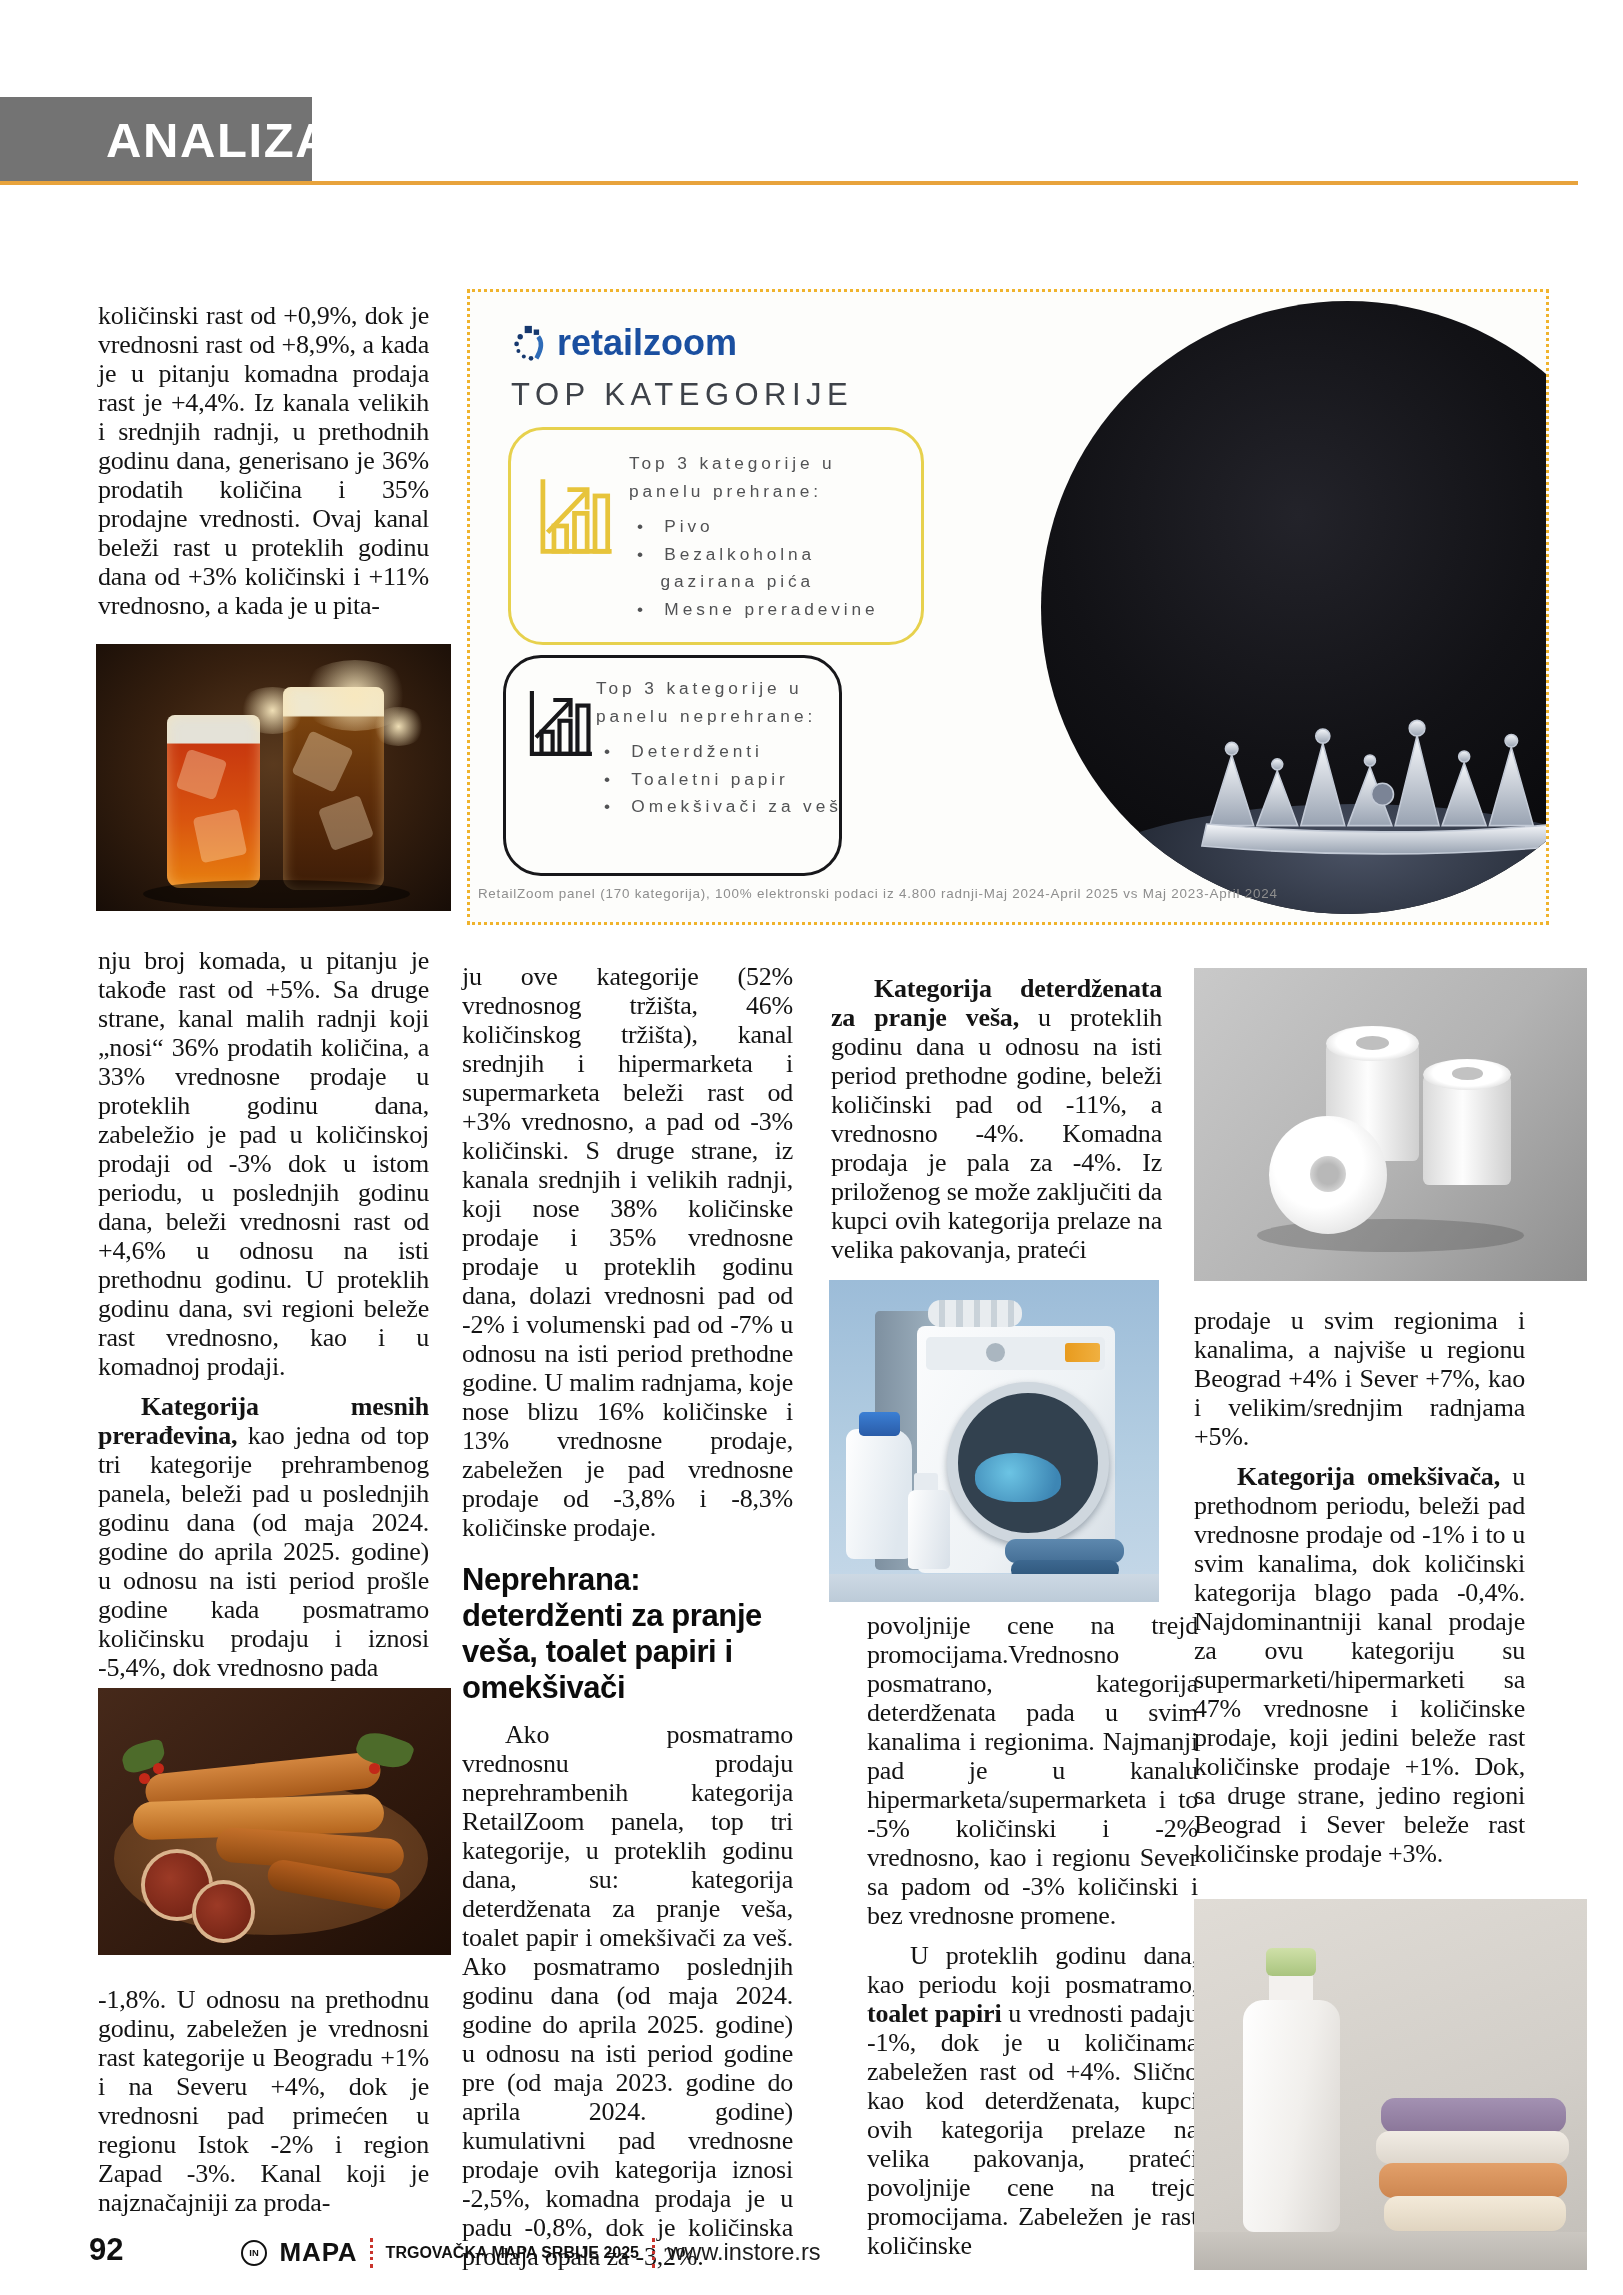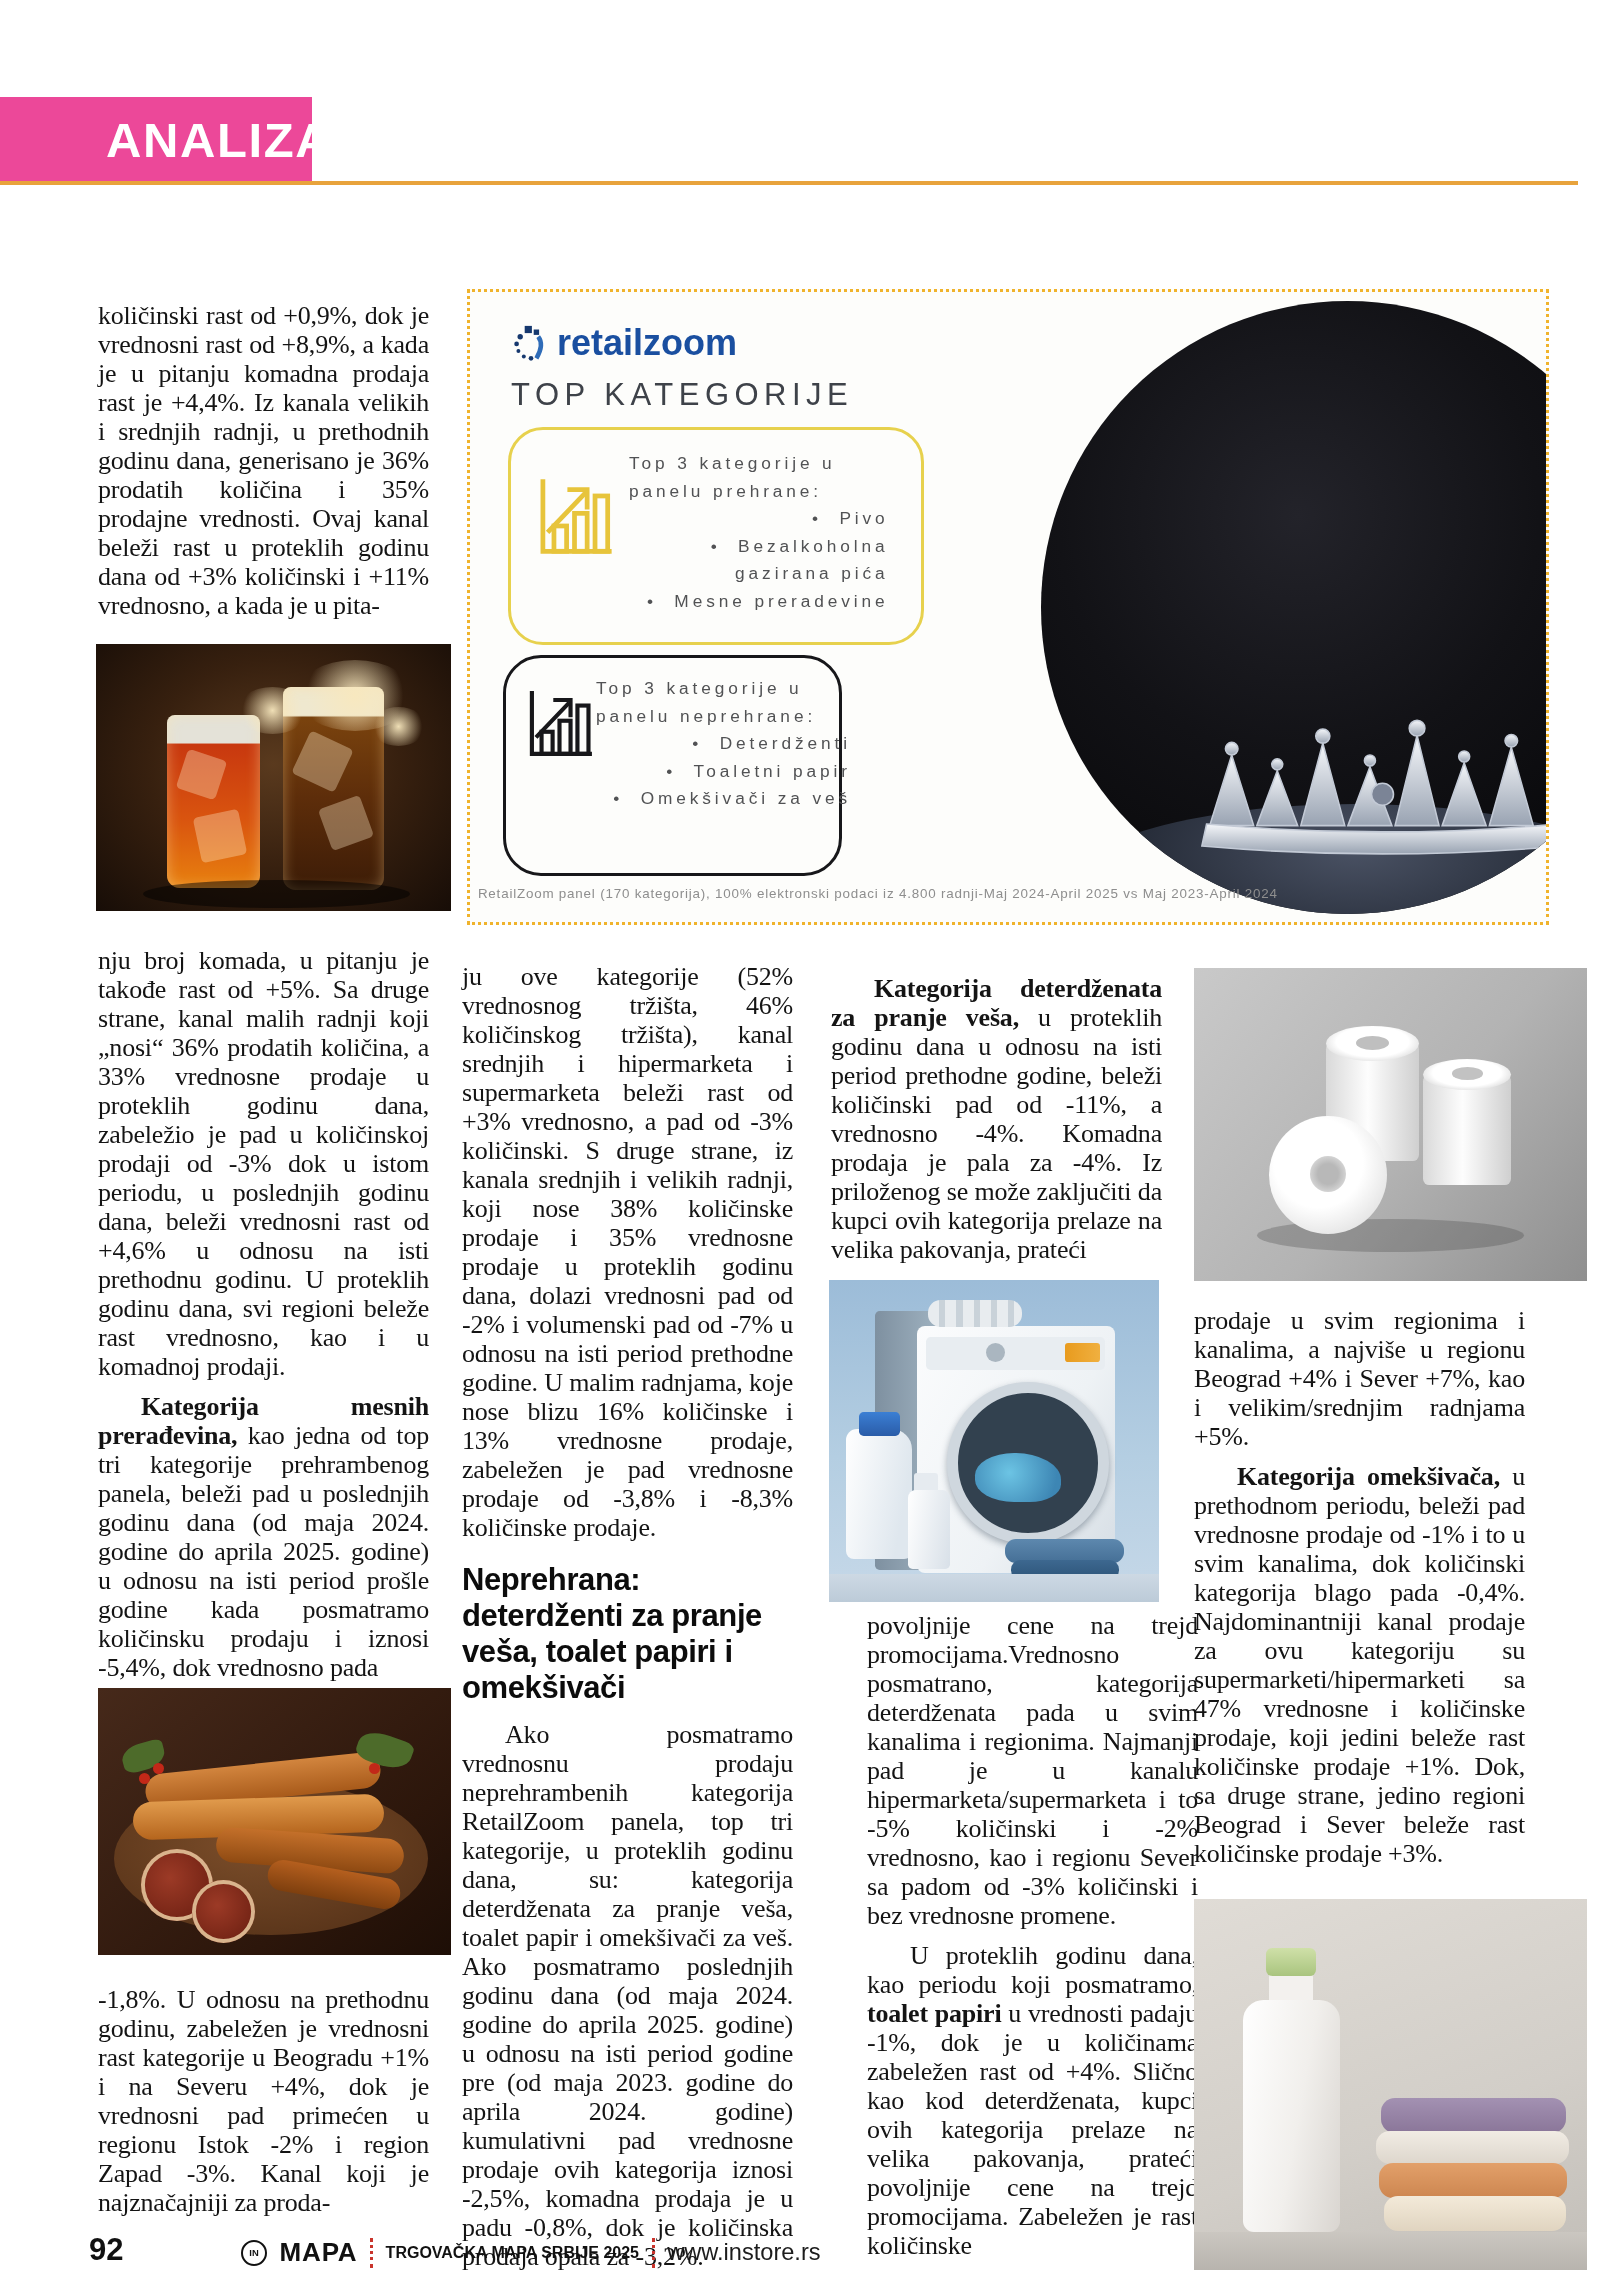--- a/index.html
+++ b/index.html
@@ -1,19 +1,19 @@
 <!DOCTYPE html>
 <html lang="sr" style="font-size:12.6px"><head>
 <meta charset="utf-8">
 <style>
   html,body{margin:0;padding:0;background:#ffffff;}
   .page{position:relative;width:1623px;height:2295px;background:#ffffff;overflow:hidden;
         font-family:"Liberation Serif","DejaVu Serif",serif;}
   
-  .band{position:absolute;left:0;top:97px;width:312px;height:86px;background:#ec4899;}
+  .band{position:absolute;left:0;top:97px;width:312px;height:86px;background:#737373;}
   .band span{display:block;line-height:86px;padding-left:106px;
              font-family:"Liberation Sans","DejaVu Sans",sans-serif;
              font-weight:800;font-size:49px;letter-spacing:1.6px;color:#ffffff;}
   .rule{position:absolute;left:0;top:181px;width:1578px;height:3.9px;background:#E8A33C;}
   
   .col{position:absolute;width:331px;}
   .col p{margin:0;text-align:justify;font-size:26px;line-height:29px;color:#141414;letter-spacing:-0.2px;}
   .col p.ind{text-indent:43px;}
   .col p b{font-weight:bold;}
   .mt14{margin-top:11px !important;}
@@ -32,21 +32,21 @@
             letter-spacing:5.5px;color:#3E4249;z-index:3;}
   .ig-box{position:absolute;box-sizing:border-box;z-index:3;background:rgba(253,253,251,.92);}
   .ig-box.yellow{left:38px;top:135px;width:416px;height:218px;border:3.1px solid #E7D14D;border-radius:35px;}
   .ig-box.dark{left:33px;top:363px;width:339px;height:221px;border:3.9px solid #17171a;border-radius:38px;}
   .ig-box svg{position:absolute;}
   .ig-box.yellow svg{left:23.6px;top:47px;width:79px;height:79px;}
   .ig-box.dark svg{left:19px;top:31px;width:69px;height:69px;}
   .ig-text{position:absolute;font-size:17.3px;line-height:27.5px;letter-spacing:3.9px;color:#515254;}
   .ig-box.yellow .ig-text{left:118px;top:20.4px;width:283px;}
   .ig-box.dark .ig-text{left:90px;top:17.3px;width:255px;}
-  .ig-text ul{margin:0;padding:0;list-style:none;text-align:right;}
+  .ig-text ul{margin:8px;padding:0;list-style:none;}
   .ig-text li{padding-left:23.6px;text-indent:-23.6px;max-width:236px;}
   .ig-box.dark .ig-text li{max-width:255px;}
   .ig-text li::before{content:"\2022\00a0\00a0";}
   .ig-caption{position:absolute;left:7.9px;top:594px;width:1037px;z-index:4;
               font-size:13.4px;letter-spacing:0.8px;color:#8e8e8e;}
   .circle{position:absolute;left:571px;top:9.4px;width:613px;height:613px;border-radius:50%;
           background:radial-gradient(circle at 42% 35%,#23232a 0%,#121216 45%,#040405 100%);
           overflow:hidden;z-index:2;}
   .cushion{position:absolute;left:15.7px;top:503px;width:597px;height:181px;border-radius:50%;
            background:radial-gradient(ellipse at 50% 25%,#4a5264 0%,#242a36 55%,#13161e 100%);}

